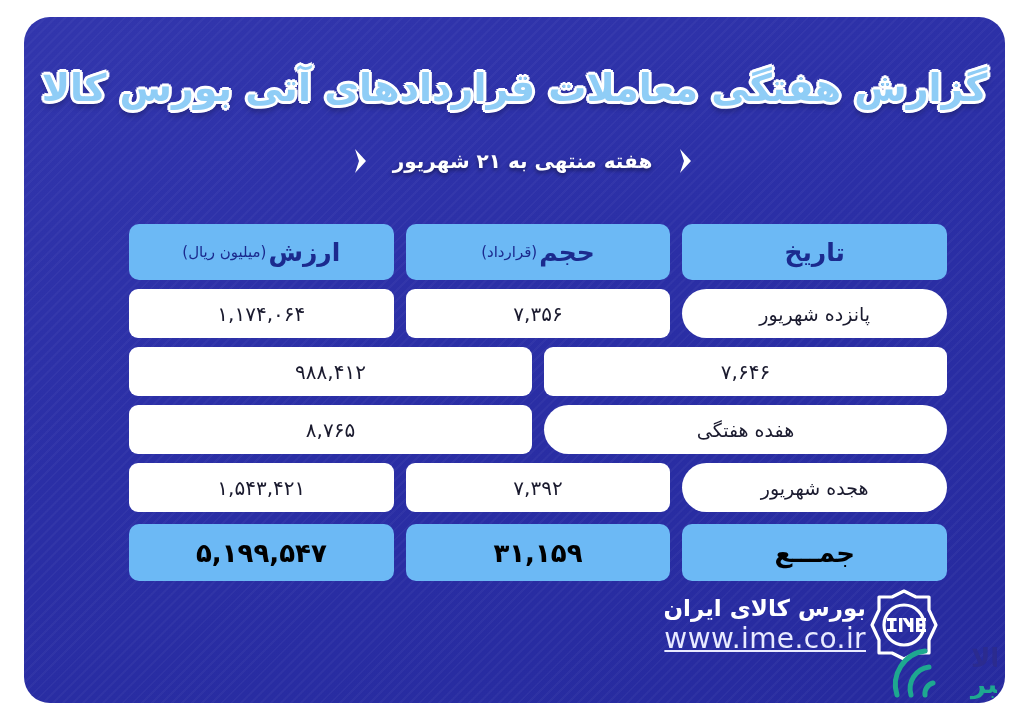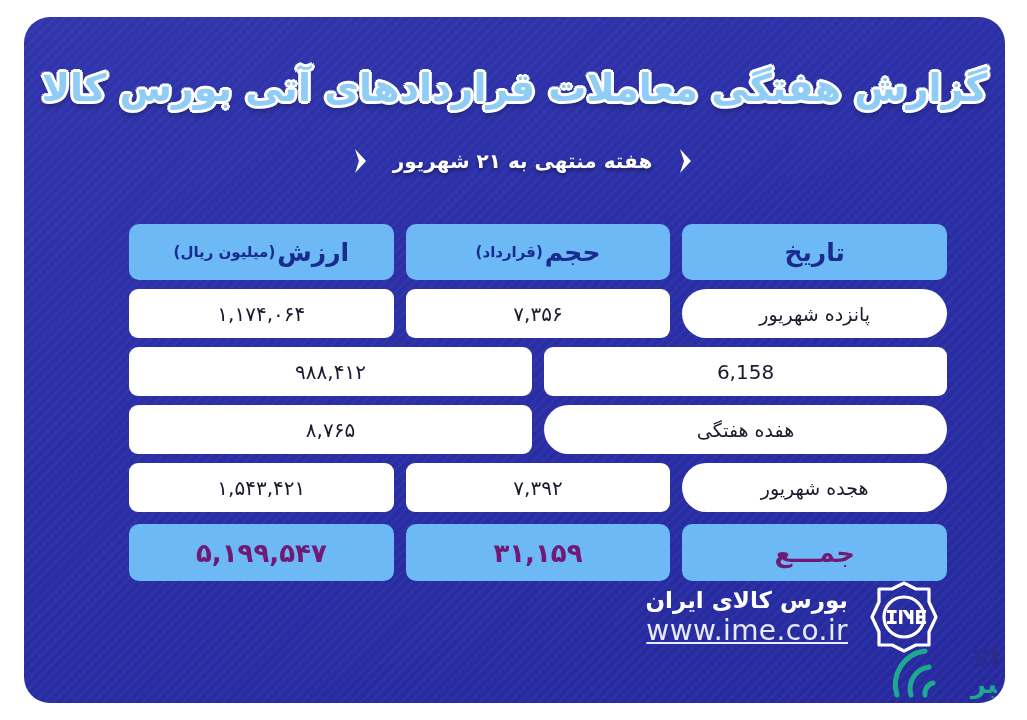--- a/index.html
+++ b/index.html
@@ -122,52 +122,52 @@
   .row-header .cell {
     height: 56px;
     background: #6cb9f5;
     color: #1b2a8e;
     font-size: 25px;
     font-weight: bold;
     border-radius: 10px;
   }
   .row-header .cell .unit {
     font-size: 15px;
-    font-weight: bold;
+    font-weight: normal;
     margin-right: 2px;
   }
 
   .row-data .cell {
     background: #ffffff;
     color: #1a1a2e;
     font-size: 20px;
     font-weight: normal;
   }
   .row-data .cell.date-cell { font-size: 19px; border-radius: 25px; }
 
   .row-total { margin-top: 12px; }
   .row-total .cell {
     height: 57px;
     background: #6cb9f5;
-    color: #701a75;
+    color: #000000;
     font-size: 26px;
     font-weight: bold;
     border-radius: 10px;
     letter-spacing: 0.5px;
   }
 
   
   .footer {
     position: absolute;
     right: 63px;
-    bottom: 48px;
+    bottom: 40px;
     display: flex;
     flex-direction: row;
     align-items: center;
-    gap: 18px;
+    gap: 0;
     direction: rtl;
   }
   .footer-text {
     display: flex;
     flex-direction: column;
     align-items: flex-start;
     line-height: 1.22;
   }
   .footer-fa {
     font-size: 23px;
@@ -242,21 +242,21 @@
         </div>
       </div>
 
       <div class="row row-data">
         <div class="cell date-cell">پانزده شهریور</div>
         <div class="cell">۷,۳۵۶</div>
         <div class="cell">۱,۱۷۴,۰۶۴</div>
       </div>
 
       <div class="row row-data">
-        <div class="cell">6,158</div>
+        <div class="cell">۷,۶۴۶</div>
         <div class="cell">۹۸۸,۴۱۲</div>
       </div>
 
       <div class="row row-data">
         <div class="cell date-cell">هفده هفتگی</div>
         <div class="cell">۸,۷۶۵</div>
       </div>
 
       <div class="row row-data">
         <div class="cell date-cell">هجده شهریور</div>

